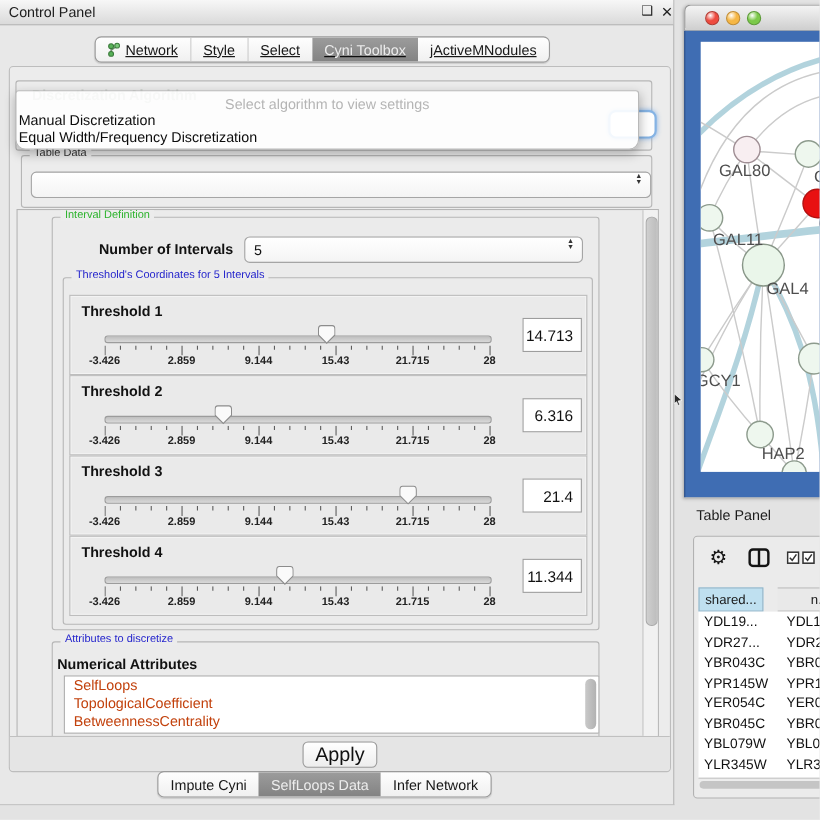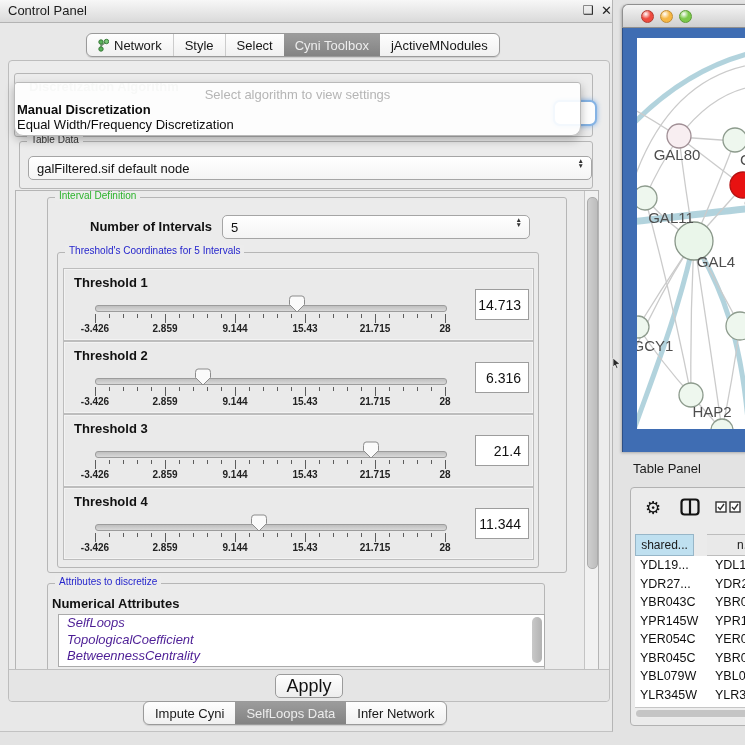--- a/index.html
+++ b/index.html
@@ -17,21 +17,21 @@
   #cp-close{left:601px;font-weight:bold;}
 
   
   .tabgroup{display:inline-flex;border:1px solid #9a9a9a;border-radius:6px;overflow:hidden;
             background:linear-gradient(#fefefe,#f0f0f0);height:22px;box-shadow:0 1px 1px rgba(0,0,0,.12);}
   .tab{display:flex;align-items:center;gap:5px;padding:0 11px;font-size:13px;color:#171717;
        border-left:1px solid #cccccc;white-space:nowrap;}
   .tab:first-child{border-left:none;}
   .tab.sel{background:linear-gradient(#9c9c9c,#838383);color:#ededed;border-left:none;}
   .tab.sel + .tab{border-left:none;}
-  #top-tabs{position:absolute;left:86px;top:33px;}
+  #top-tabs{position:absolute;left:86px;top:33px;text-decoration:underline;}
   #bottom-tabs{position:absolute;left:143px;top:701px;}
 
   
   #content{position:absolute;left:8px;top:60px;width:600px;height:640px;background:#ececec;
            border:1px solid #bdbdbd;border-radius:4px;}
 
   .groupbox{position:absolute;border:1px solid #b6b6b6;border-radius:3px;}
   .legend{position:absolute;top:-8px;left:7px;padding:0 4px;background:#ececec;font-size:10px;}
   .legend.green{color:#2db32d;}
   .legend.blue{color:#2525cc;}
@@ -41,60 +41,60 @@
   #algo-group{left:5px;top:12px;width:577px;height:62px;}
   #algo-faint-title{position:absolute;left:14px;top:5px;font-size:13px;font-weight:600;color:#a9b3a9;}
   #algo-combo-frag{position:absolute;left:544px;top:39px;width:40px;height:22px;background:#fdfdfd;
                    border:2px solid #85b3e4;border-radius:7px;box-shadow:0 0 5px rgba(110,165,228,.85);}
 
   
   #algo-popup{position:absolute;left:5px;top:21px;width:565px;height:52px;background:rgba(255,255,255,.9);
               border:1px solid #b9b9b9;border-radius:3px 3px 9px 9px;box-shadow:0 4px 10px rgba(0,0,0,.28);z-index:6;}
   #algo-popup .hint{position:absolute;left:0;right:0;top:4px;text-align:center;font-size:13px;color:#b5b5b5;}
   .popup-opt{position:absolute;left:2px;font-size:13px;color:#0c0c0c;white-space:nowrap;}
-  .popup-opt.b{font-weight:bold;}
+  .popup-opt.b{font-weight:normal;}
 
   
   #tabledata-group{left:10px;top:80px;width:572px;height:46px;}
   .combo{position:absolute;background:linear-gradient(#ffffff,#f4f4f4);border:1px solid #a5a5a5;
          border-radius:5px;font-size:13px;color:#111;display:flex;align-items:center;padding:0 8px;}
   .combo .spin{position:absolute;right:7px;top:2px;display:flex;flex-direction:column;align-items:center;
                font-size:6.5px;line-height:4.6px;color:#333;letter-spacing:0;}
   #tabledata-combo{left:8px;top:14px;width:546px;height:22px;}
 
   
   #viewport{position:absolute;left:6px;top:129px;width:582px;height:478px;border:1px solid #b5b5b5;
             background:#ebebeb;overflow:hidden;}
   #vp-scrollbar{position:absolute;right:0;top:0;width:13px;height:478px;background:#f1f1f1;
                 border-left:1px solid #c4c4c4;}
   #vp-thumb{position:absolute;left:1.5px;top:6px;width:9px;height:370px;border-radius:5px;
             background:linear-gradient(90deg,#cfcfcf,#bdbdbd);border:1px solid #ababab;}
 
-  #interval-group{left:31px;top:6px;width:496px;height:374px;padding-left:22px;}
+  #interval-group{left:31px;top:6px;width:496px;height:374px;}
   #ni-label{position:absolute;left:42px;top:21px;font-size:13px;font-weight:bold;color:#111;}
   #ni-combo{left:174px;top:17px;width:290px;height:22px;}
 
   #thr-group{left:9px;top:54px;width:480px;height:314px;}
   .thr-panel{position:absolute;left:5px;width:469px;height:71px;background:#eaeaea;
              border:1px solid #bdbdbd;box-shadow:inset 0 0 0 1px #f3f3f3;}
   .thr-label{position:absolute;left:10px;top:6px;font-size:13px;font-weight:bold;color:#111;}
   .thr-track{position:absolute;left:31px;top:36px;width:350px;height:5px;border-radius:3px;
              background:linear-gradient(#bfbfbf,#d9d9d9);border:1px solid #9c9c9c;}
   .thr-thumb{position:absolute;top:26px;width:16px;height:18px;}
   .thr-ticks{position:absolute;left:31px;top:45px;}
   .tick-label{position:absolute;top:54px;width:50px;text-align:center;font-size:10px;font-weight:bold;color:#222;}
   .thr-value{position:absolute;left:411px;top:20px;width:54px;height:31px;background:#fff;
              border:1px solid #9d9d9d;font-size:14px;color:#111;display:flex;align-items:center;
              justify-content:flex-end;padding-right:7px;box-sizing:border-box;}
 
   #attr-group{left:31px;top:392px;width:496px;height:92px;}
   #attr-subtitle{position:absolute;left:4px;top:12px;font-size:13px;font-weight:bold;color:#111;}
   #attr-list{position:absolute;left:10px;top:30px;width:485px;height:51px;background:#fff;
              border:1px solid #ababab;overflow:hidden;}
-  .attr-item{font-size:13px;color:#4c1d95;padding-left:8px;line-height:16.5px;white-space:nowrap;font-style:italic;}
+  .attr-item{font-size:13px;color:#c2410c;padding-left:8px;line-height:16.5px;white-space:nowrap;}
   #attr-scroll{position:absolute;right:2px;top:2px;width:10px;height:46px;border-radius:5px;
                background:linear-gradient(90deg,#c9c9c9,#b2b2b2);}
 
   #apply-bar{position:absolute;left:0;right:0;top:608px;height:31px;background:#e5e5e5;
              border-top:1px solid #c0c0c0;border-radius:0 0 4px 4px;}
   #apply-btn{position:absolute;left:50%;transform:translateX(-50%);top:4px;width:66px;height:22px;
              background:linear-gradient(#ffffff,#ededed);border:1px solid #9b9b9b;border-radius:5px;
              font-size:18px;color:#111;display:flex;align-items:center;justify-content:center;}
 
   
@@ -169,21 +169,20 @@
 
     <div id="algo-popup">
       <div class="hint">Select algorithm to view settings</div>
     <div class="popup-opt b" style="top: 19px;">Manual Discretization</div>
         <div class="popup-opt" style="top: 34px;">Equal Width/Frequency Discretization</div>
       </div>
 
     <div id="tabledata-group" class="groupbox">
       <span class="legend plain">Table Data</span>
       <div id="tabledata-combo" class="combo">
-        <span>galFiltered.sif default node</span>
         <span class="spin">
             <span>▲</span>
             <span>▼</span>
           </span>
       </div>
     </div>
 
     <div id="viewport">
       <div id="interval-group" class="groupbox">
         <span class="legend green">Interval Definition</span>

